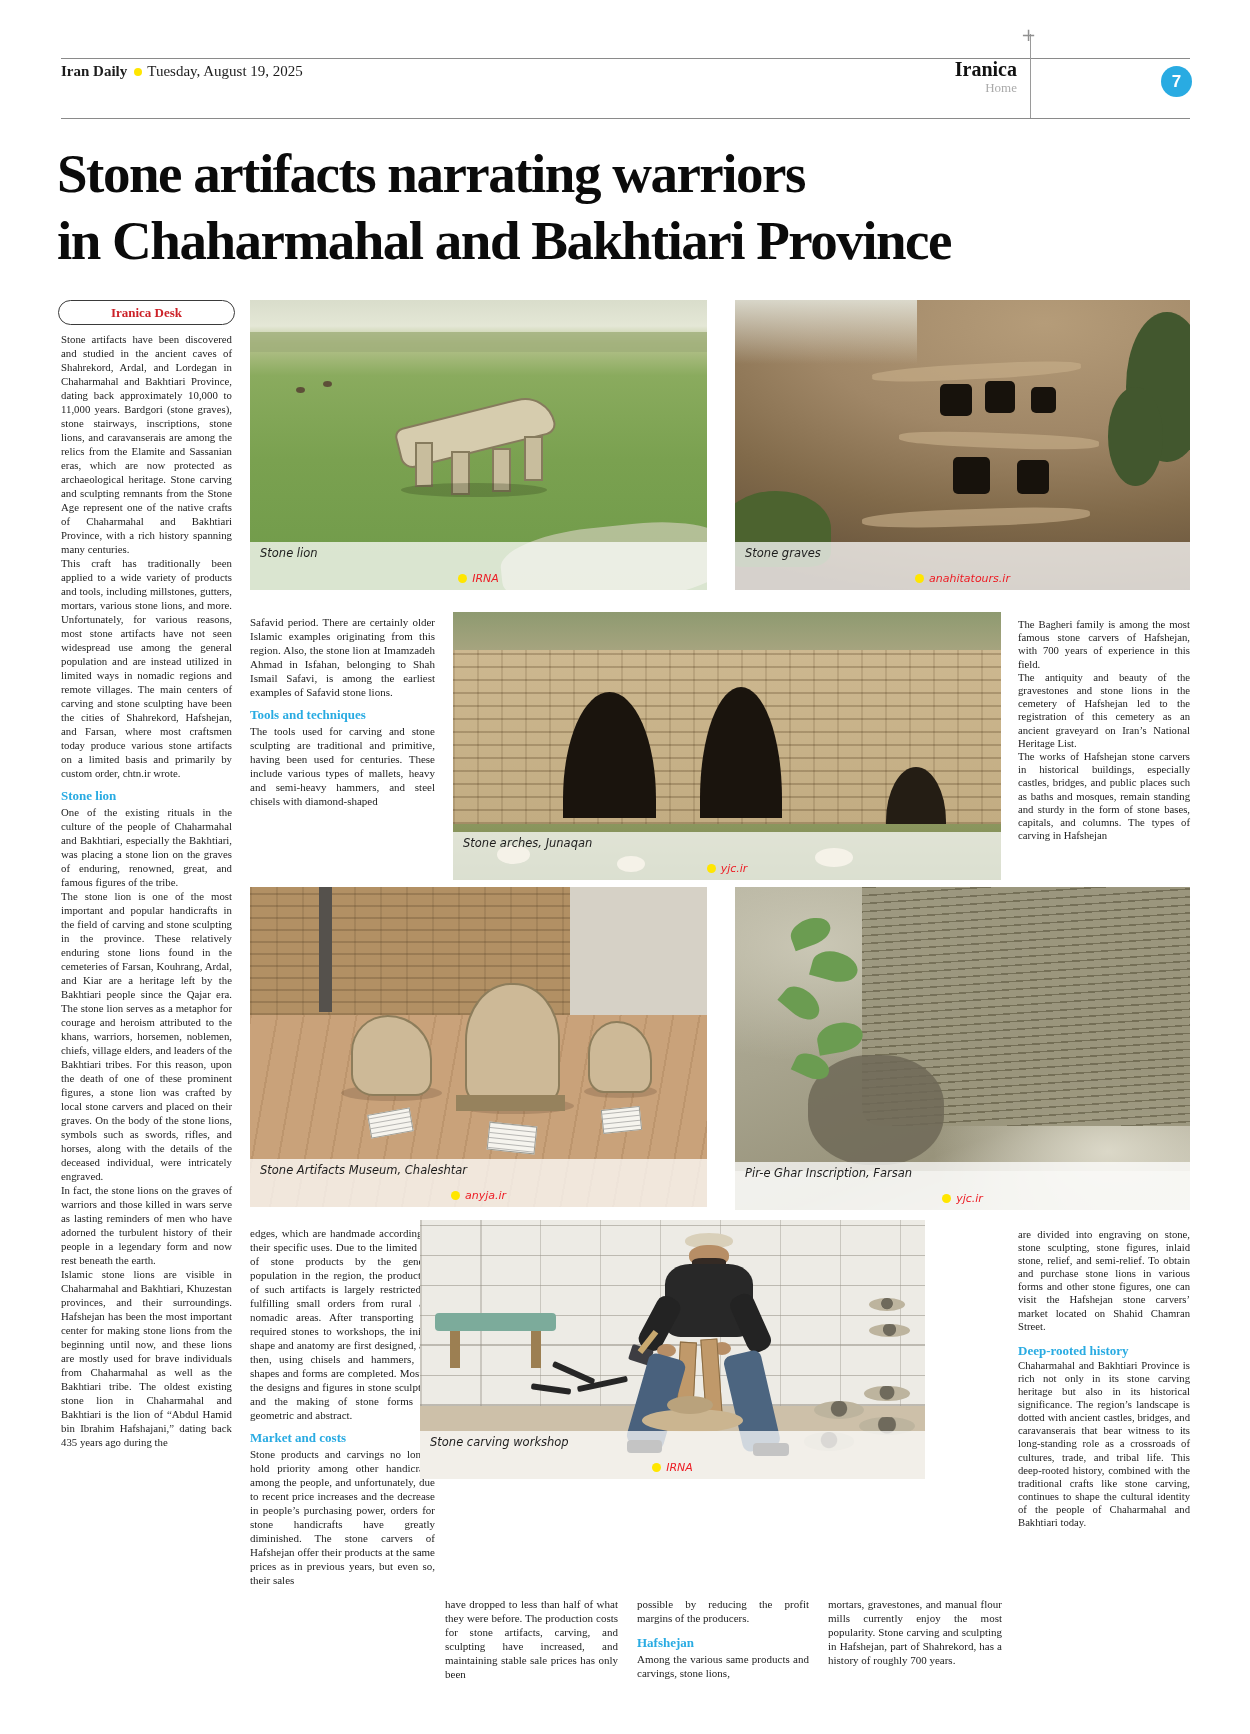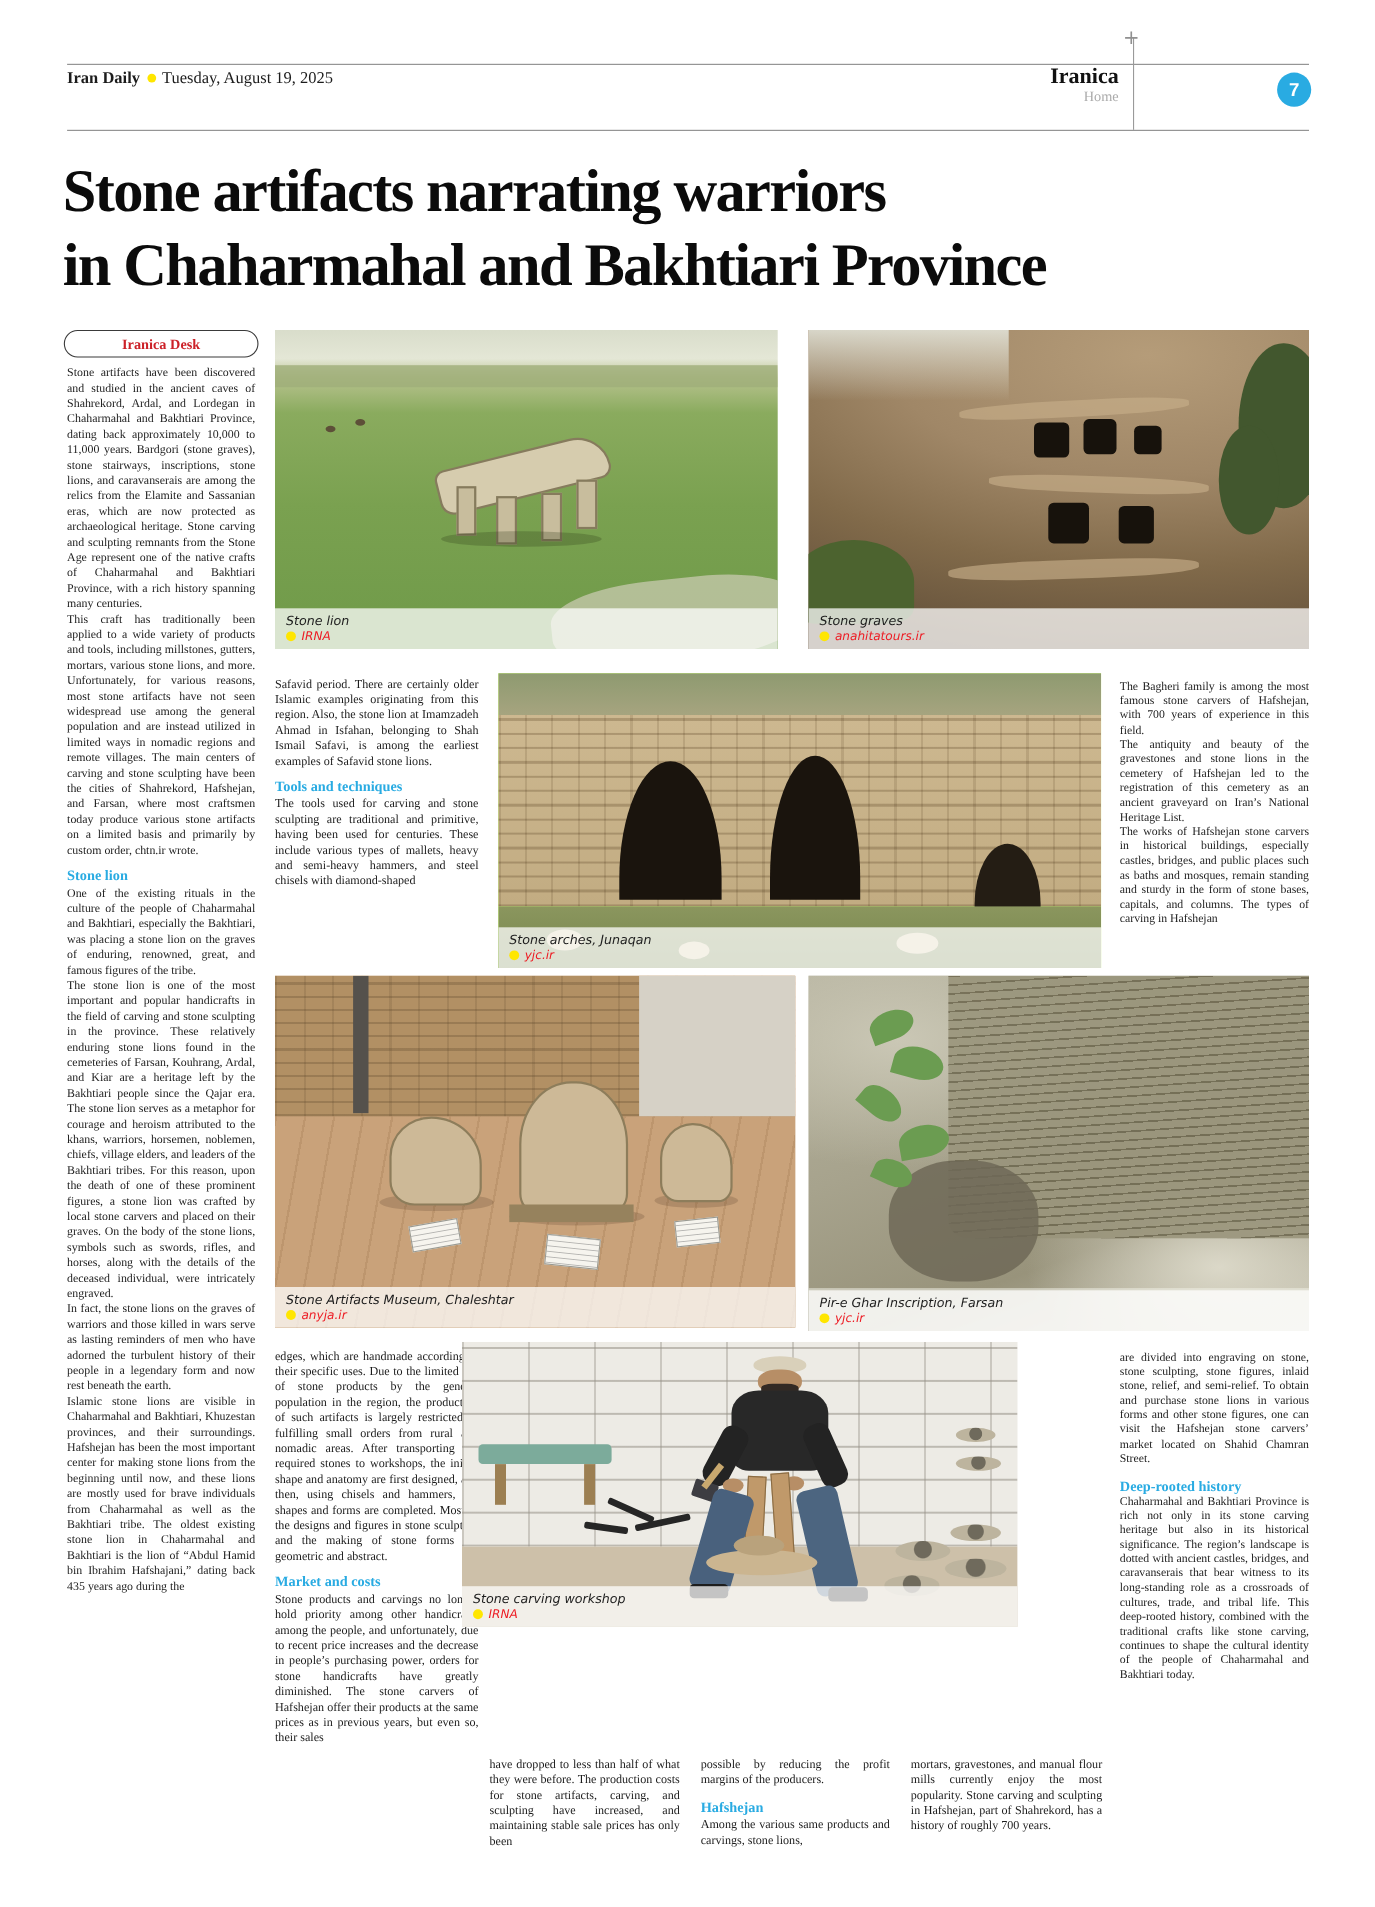--- a/index.html
+++ b/index.html
@@ -34,39 +34,39 @@
   .c-2b{left:250px;top:1226px;width:185px;font-size:11px;line-height:14px;}
   .c-ra{left:1018px;top:618px;width:172px;font-size:10.7px;line-height:13.2px;}
   .c-rb{left:1018px;top:1228px;width:172px;font-size:10.7px;line-height:13.1px;}
   .c-ba{left:445px;top:1597px;width:173px;font-size:11px;line-height:14px;}
   .c-bb{left:637px;top:1597px;width:172px;font-size:11px;line-height:14px;}
   .c-bc{left:828px;top:1597px;width:174px;font-size:11px;line-height:14px;}
   
   .photo{position:absolute;overflow:hidden;background:#b9ab8d;}
   .cap{position:absolute;left:0;right:0;bottom:0;background:rgba(255,255,255,.74);padding:4px 10px 5px 10px;}
   .cap .t{font:italic 500 11.5px "DejaVu Sans",sans-serif;color:#1d1d1d;}
-  .cap .c{font:italic 11px "DejaVu Sans",sans-serif;color:#ed1c24;margin-top:1px;}
+  .cap .c{font:italic 11px "DejaVu Sans",sans-serif;color:#ed1c24;margin-top:12px;text-align:center;}
   .cap .cdot{display:inline-block;width:9px;height:9px;border-radius:50%;background:#ffe600;margin-right:5px;vertical-align:-1px;}
   
   .p1{background:linear-gradient(180deg,#d9ddcb 0%,#e4e7d6 9%,#b7c28e 15%,#8aab5e 26%,#7aa150 55%,#6f9a49 100%);}
   .p1 .ridge{position:absolute;left:0;top:11%;width:100%;height:7%;background:#9fae79;opacity:.8;}
   .p1 .path{position:absolute;left:55%;top:78%;width:50%;height:26%;background:#cfcdb6;transform:rotate(-6deg);opacity:.7;border-radius:40%;}
   .p1 .body{position:absolute;left:32%;top:38%;width:34%;height:13%;background:#d6ccae;border:2px solid #867b5d;border-radius:10px 34px 12px 14px;transform:rotate(-14deg);}
   .p1 .leg{position:absolute;width:3.2%;height:14%;background:#c8bd9d;border:2px solid #867b5d;}
   .p1 .shadow{position:absolute;left:33%;top:63%;width:32%;height:5%;background:rgba(40,50,20,.25);border-radius:50%;}
   .p1 .animal{position:absolute;width:9px;height:6px;background:#5d4f38;border-radius:50%;}
   
   .p2{background:radial-gradient(130% 95% at 68% 8%,#b59c79 0%,#a08767 40%,#816a4a 70%,#63503a 100%);text-decoration:underline;}
   .p2 .wash{position:absolute;left:0;top:0;width:40%;height:22%;background:linear-gradient(180deg,rgba(228,230,220,.85),rgba(228,230,220,0));}
   .p2 .ledge{position:absolute;background:#c6ae88;border-radius:40%;opacity:.65;}
   .p2 .hole{position:absolute;background:#17120c;border-radius:5px;}
   .p2 .tree{position:absolute;background:#42572e;border-radius:50%;}
   .p2 .bush{position:absolute;left:-3%;bottom:8%;width:24%;height:26%;background:#4c632f;border-radius:50% 50% 20% 20%;}
   
-  .p3{background:#bef264;}
+  .p3{background:#fef9c3;}
   .p3 .hill{position:absolute;left:0;top:0;width:100%;height:14%;background:linear-gradient(180deg,#8e9a70,#a6a47f);}
   .p3 .wall{position:absolute;left:0;top:14%;width:100%;height:65%;
             background:linear-gradient(180deg,#cdb890,#c2ac82),
                        repeating-linear-gradient(0deg,rgba(110,90,60,.28) 0 2px,rgba(0,0,0,0) 2px 13px),
                        repeating-linear-gradient(90deg,rgba(110,90,60,.16) 0 2px,rgba(0,0,0,0) 2px 24px);
             background-blend-mode:multiply;}
   .p3 .arch{position:absolute;background:#1a140d;border-radius:50% 50% 0 0 / 85% 85% 0 0;}
   .p3 .grass{position:absolute;left:0;bottom:0;width:100%;height:21%;background:linear-gradient(180deg,#8b965e,#74854c);}
   .p3 .stone{position:absolute;background:#d8cba8;border-radius:50%;}
   
@@ -211,21 +211,21 @@
       <div class="c"><span class="cdot"></span><span>yjc.ir</span></div>
     </div>
   </div>
 
   <div class="col c-ra">
     <p>The Bagheri family is among the most famous stone carvers of Hafshejan, with 700 years of experience in this field.</p>
     <p>The antiquity and beauty of the gravestones and stone lions in the cemetery of Hafshejan led to the registration of this cemetery as an ancient graveyard on Iran’s National Heritage List.</p>
     <p>The works of Hafshejan stone carvers in historical buildings, especially castles, bridges, and public places such as baths and mosques, remain standing and sturdy in the form of stone bases, capitals, and columns. The types of carving in Hafshejan</p>
   </div>
 
-  <div class="photo p4" style="left:250px;top:887px;width:457px;height:320px;padding-left:16px;">
+  <div class="photo p4" style="left:250px;top:887px;width:457px;height:320px;">
     <div class="wall"></div>
     <div class="gwall"></div>
     <div class="pipe"></div>
     <div class="floor"></div>
     <div class="shadow" style="left:20%;top:62%;width:22%;height:5%;"></div>
     <div class="shadow" style="left:45%;top:66%;width:26%;height:5%;"></div>
     <div class="shadow" style="left:73%;top:62%;width:16%;height:4%;"></div>
     <div class="statue" style="left:22%;top:40%;width:17%;height:24%;border-radius:50% 60% 22% 30%;"></div>
     <div class="statue" style="left:47%;top:30%;width:20%;height:36%;border-radius:48% 48% 14% 14%;"></div>
     <div class="statue" style="left:74%;top:42%;width:13%;height:21%;border-radius:45% 55% 20% 25%;"></div>

